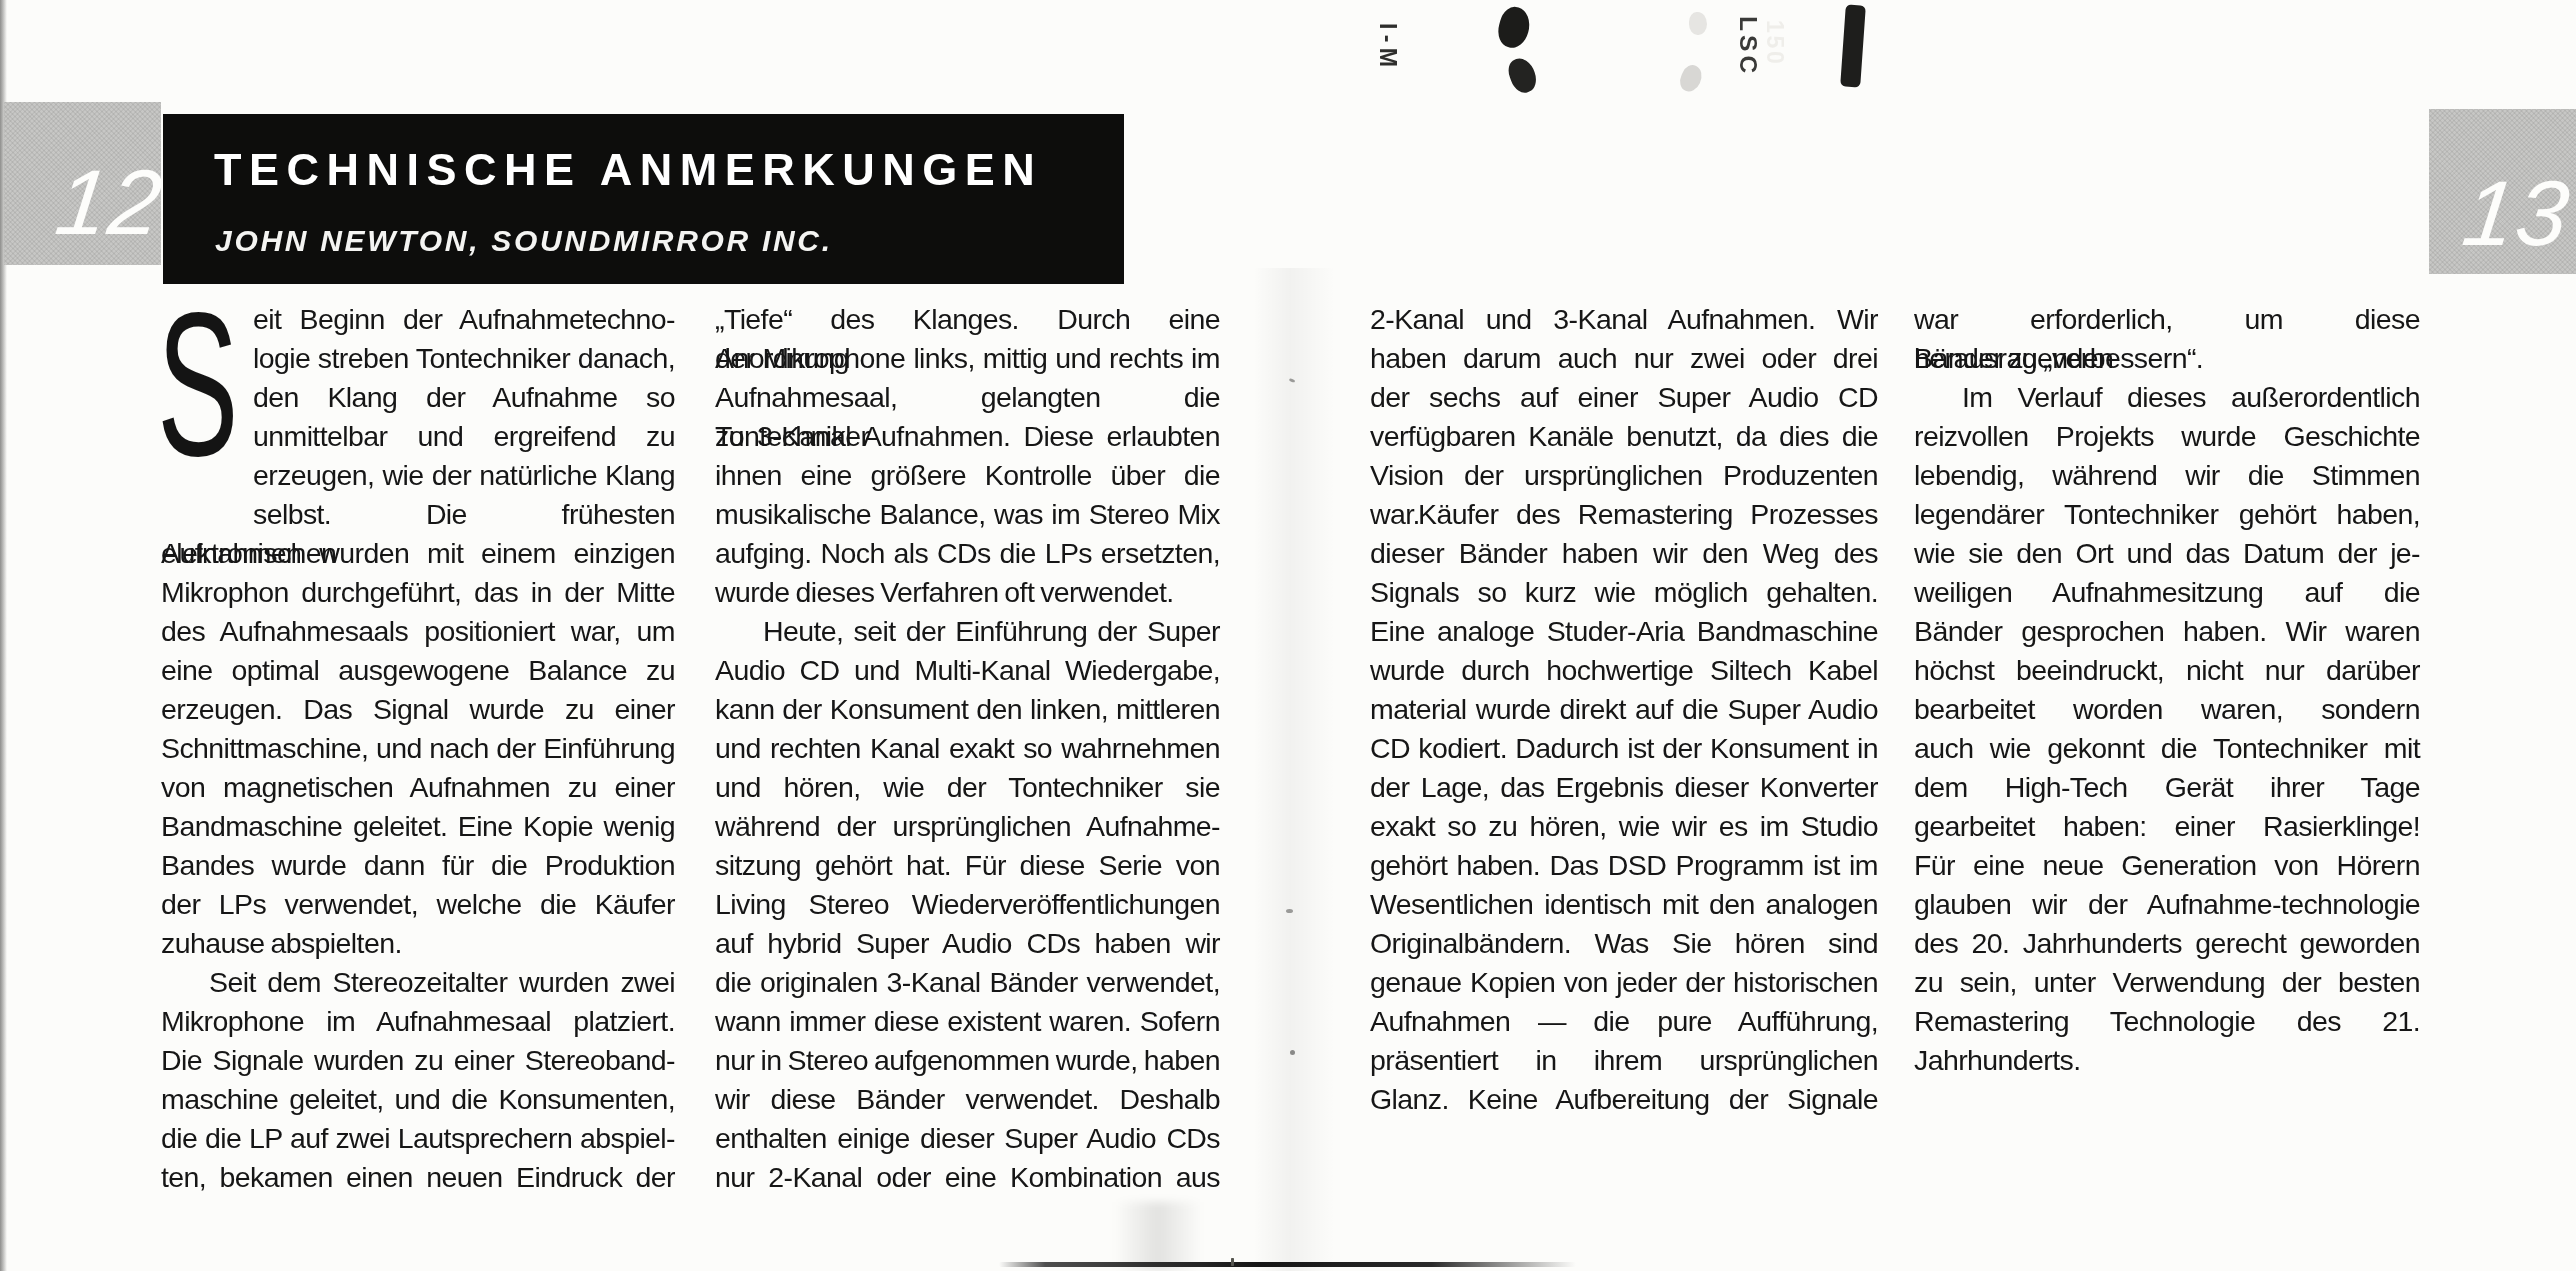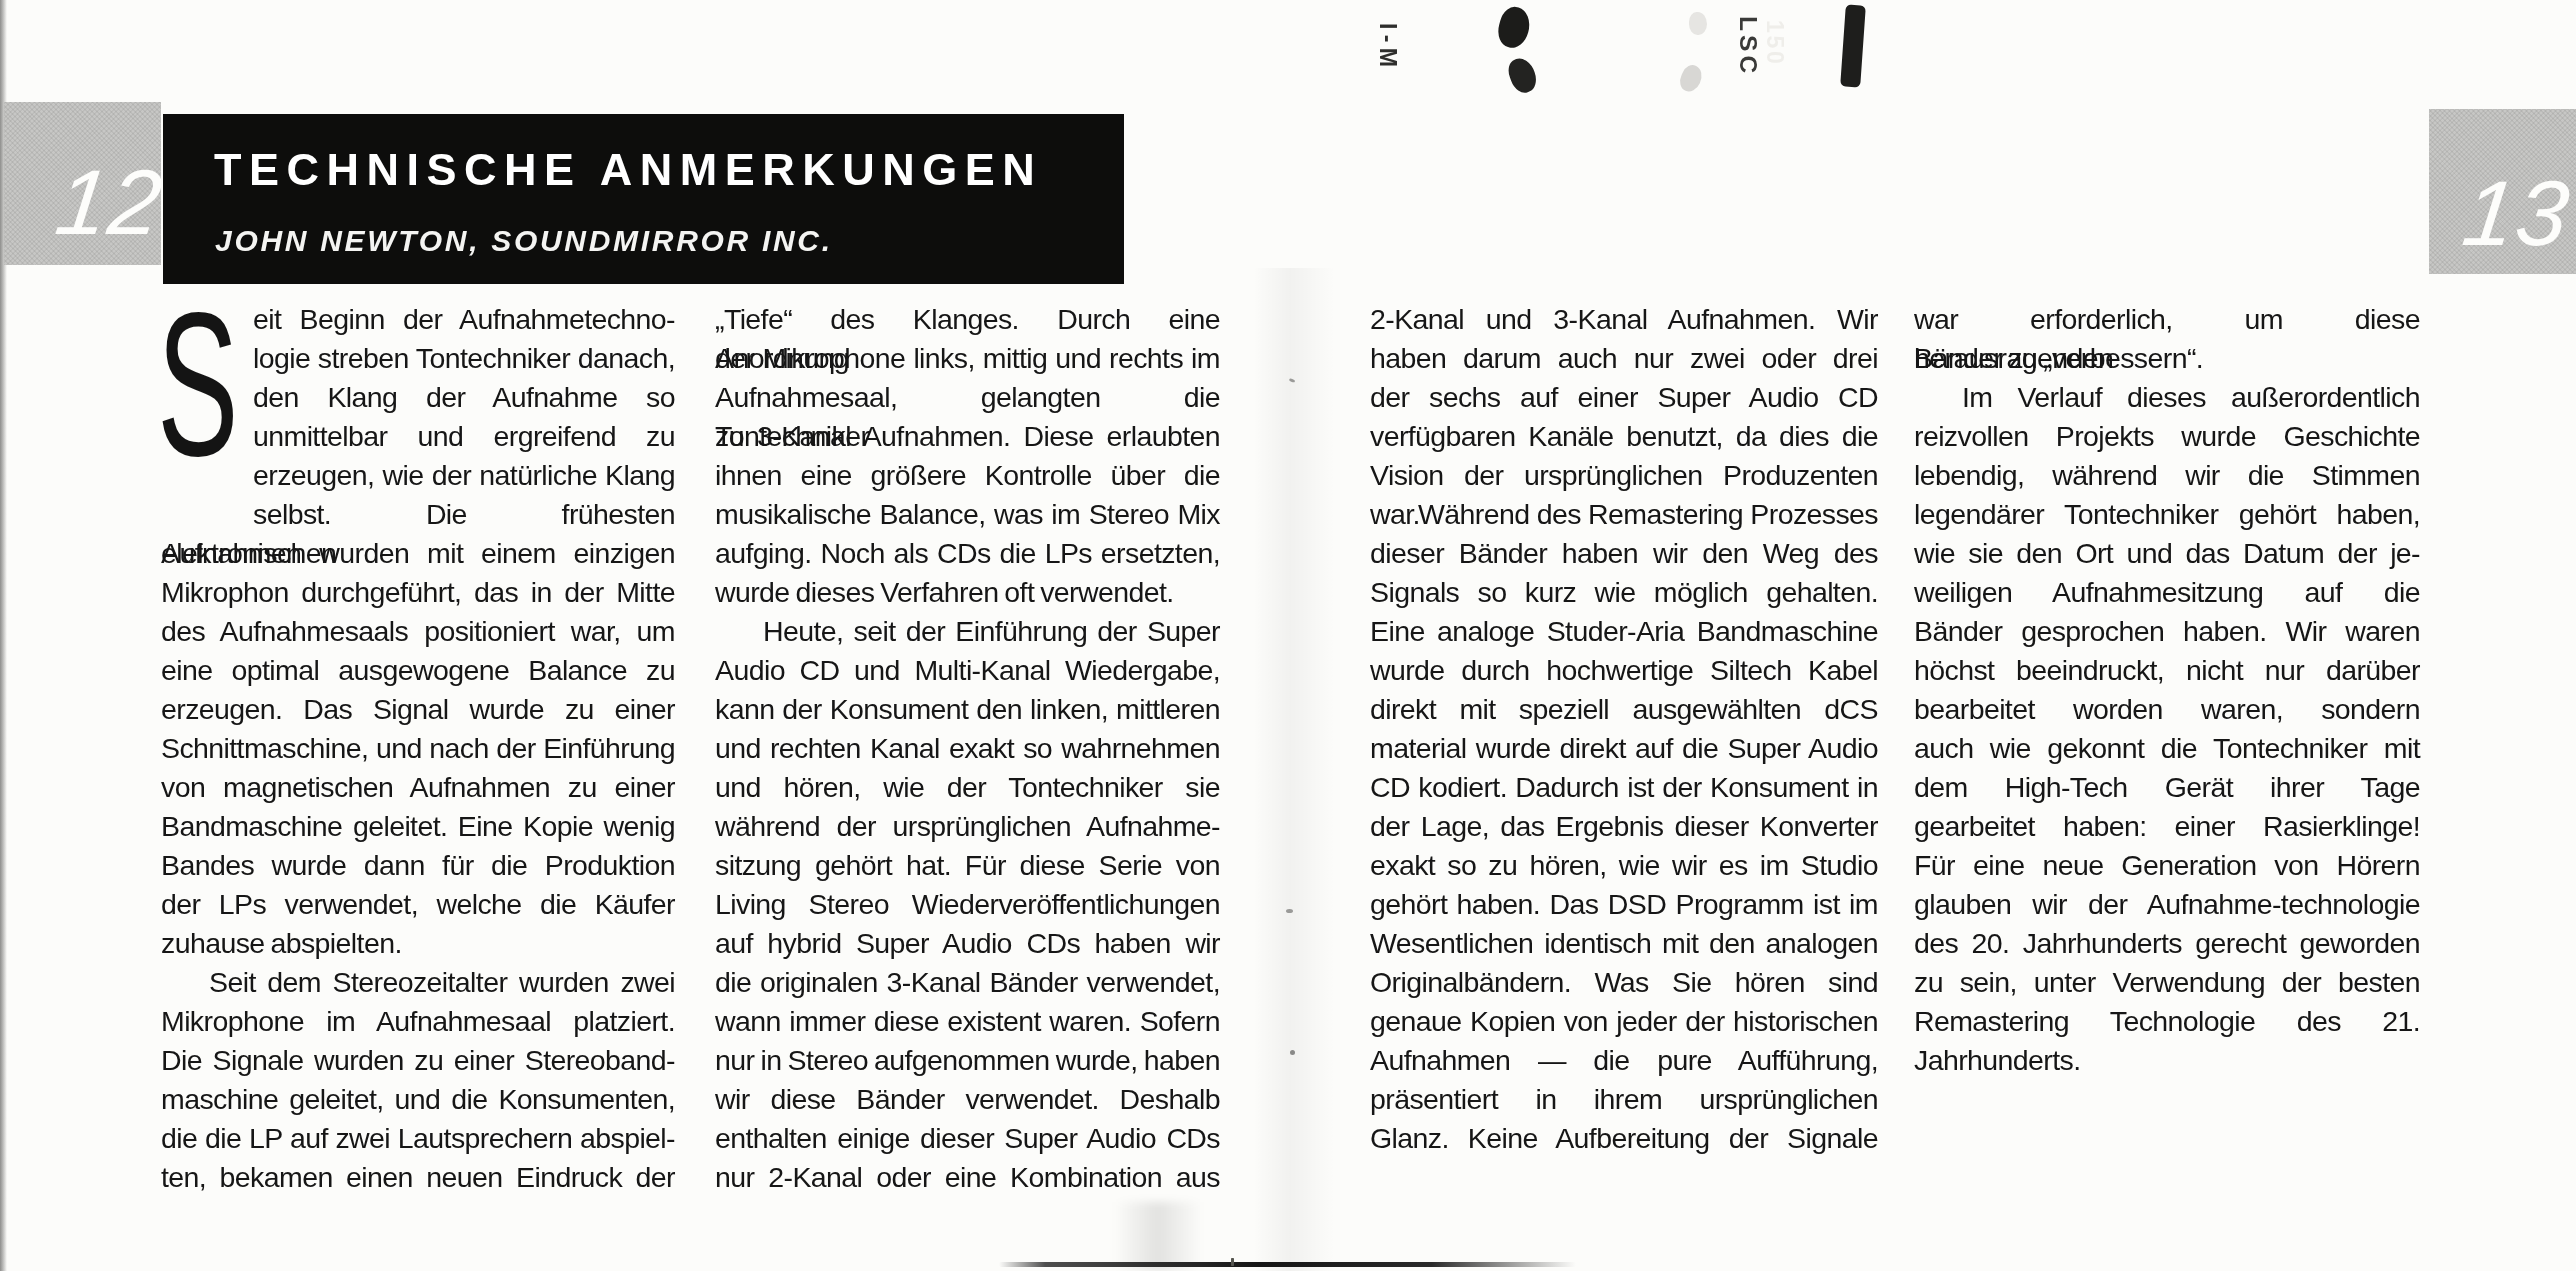--- a/index.html
+++ b/index.html
@@ -180,26 +180,25 @@
       <div class="line just">wir diese Bänder verwendet. Deshalb</div>
       <div class="line just">enthalten einige dieser Super Audio CDs</div>
       <div class="line just">nur 2-Kanal oder eine Kombination aus</div>
     </div>
   <div class="col c3">
       <div class="line just">2-Kanal und 3-Kanal Aufnahmen. Wir</div>
       <div class="line just">haben darum auch nur zwei oder drei</div>
       <div class="line just">der sechs auf einer Super Audio CD</div>
       <div class="line just">verfügbaren Kanäle benutzt, da dies die</div>
       <div class="line just">Vision der ursprünglichen Produzenten war.</div>
-      <div class="line just indent">Während des Remastering Prozesses</div>
+      <div class="line just indent">Käufer des Remastering Prozesses</div>
       <div class="line just">dieser Bänder haben wir den Weg des</div>
       <div class="line just">Signals so kurz wie möglich gehalten.</div>
       <div class="line just">Eine analoge Studer-Aria Bandmaschine</div>
       <div class="line just">wurde durch hochwertige Siltech Kabel</div>
-      <div class="line just">direkt mit speziell ausgewählten dCS</div>
       <div class="line just">material wurde direkt auf die Super Audio</div>
       <div class="line just">CD kodiert. Dadurch ist der Konsument in</div>
       <div class="line just">der Lage, das Ergebnis dieser Konverter</div>
       <div class="line just">exakt so zu hören, wie wir es im Studio</div>
       <div class="line just">gehört haben. Das DSD Programm ist im</div>
       <div class="line just">Wesentlichen identisch mit den analogen</div>
       <div class="line just">Originalbändern. Was Sie hören sind</div>
       <div class="line just">genaue Kopien von jeder der historischen</div>
       <div class="line just">Aufnahmen — die pure Aufführung,</div>
       <div class="line just">präsentiert in ihrem ursprünglichen</div>

